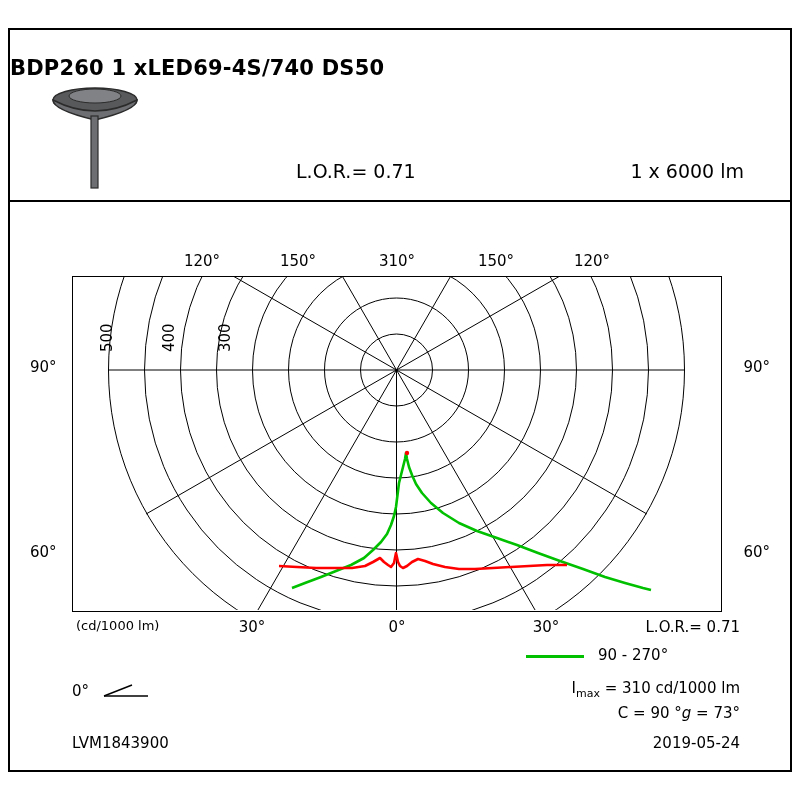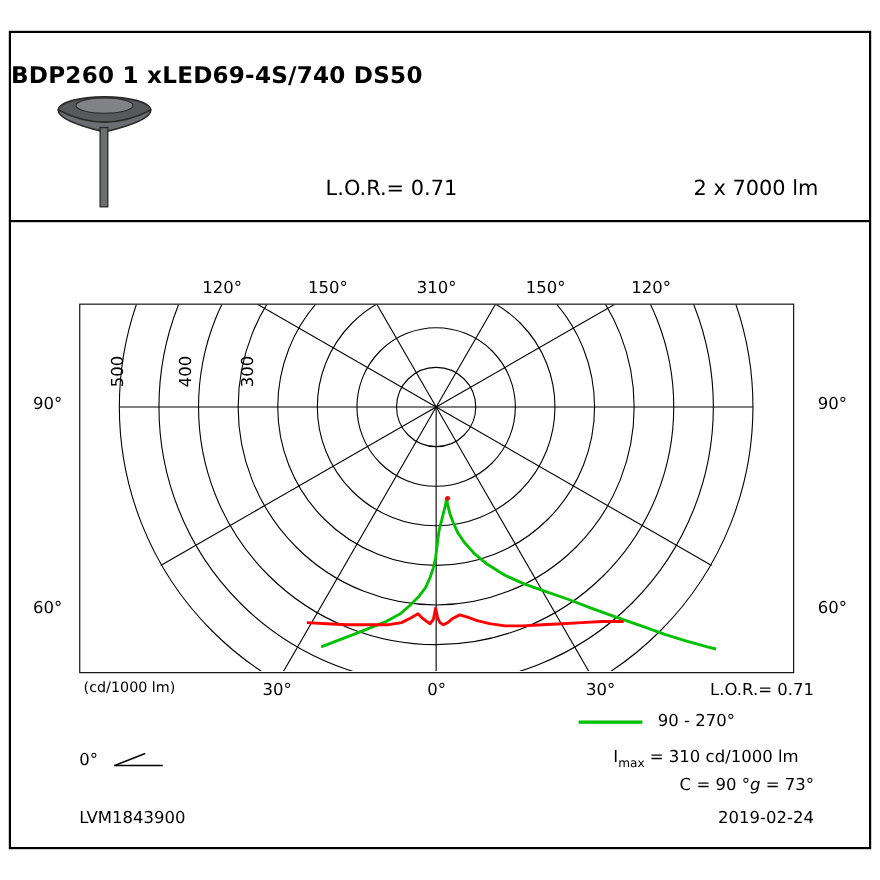--- a/index.html
+++ b/index.html
@@ -137,21 +137,21 @@
     font-size: 15px;
   }
   .footer-right {
     position: absolute;
     right: 50px;
     bottom: 18px;
     font-size: 15px;
   }
   .imax {
     position: absolute;
-    right: 64px;
+    right: 50px;
     bottom: 70px;
     font-size: 15px;
     text-align: right;
   }
   .cg {
     position: absolute;
     right: 50px;
     bottom: 48px;
     font-size: 15px;
     text-align: right;
@@ -174,21 +174,21 @@
     <div class="luminaire">
       <svg width="110" height="120" viewBox="0 0 110 120">
         <ellipse cx="55" cy="30" rx="42" ry="12" fill="#58595b" stroke="#2b2b2b" stroke-width="1.5"></ellipse>
         <path d="M13 30 Q55 52 97 30 Q97 40 55 50 Q13 40 13 30 Z" fill="#6d6e71" stroke="#2b2b2b" stroke-width="1.5"></path>
         <ellipse cx="55" cy="26" rx="26" ry="7" fill="#808285" stroke="#2b2b2b" stroke-width="1"></ellipse>
         <rect x="51" y="46" width="7" height="72" fill="#6d6e71" stroke="#2b2b2b" stroke-width="1.2"></rect>
       </svg>
     </div>
     <div class="title">BDP260 1 xLED69-4S/740 DS50</div>
     <div class="lor-header">L.O.R.= 0.71</div>
-    <div class="flux-header">2 x 7000 lm</div>
+    <div class="flux-header">1 x 6000 lm</div>
   </div>
 
 
   <div class="top-ticks">
     <span style="left:130px">120°</span>
     <span style="left:226px">150°</span>
     <span style="left:325px">310°</span>
     <span style="left:424px">150°</span>
     <span style="left:520px">120°</span>
   </div>
@@ -264,15 +264,15 @@
       <line x1="2" y1="14" x2="46" y2="14" stroke="#000" stroke-width="1.4"></line>
       <line x1="2" y1="14" x2="30" y2="3" stroke="#000" stroke-width="1.4"></line>
     </svg>
   </div>
 
   <div class="imax"><span>I</span><sub>max</sub><span> = 310 cd/1000 lm</span></div>
 
   <div class="cg"><span>C = 90  °</span><span style="font-style:italic;">g</span><span> = 73°</span></div>
 
   <div class="footer-left">LVM1843900</div>
-  <div class="footer-right">2019-02-24</div>
+  <div class="footer-right">2019-05-24</div>
 
 </div>
 
 </body></html>

